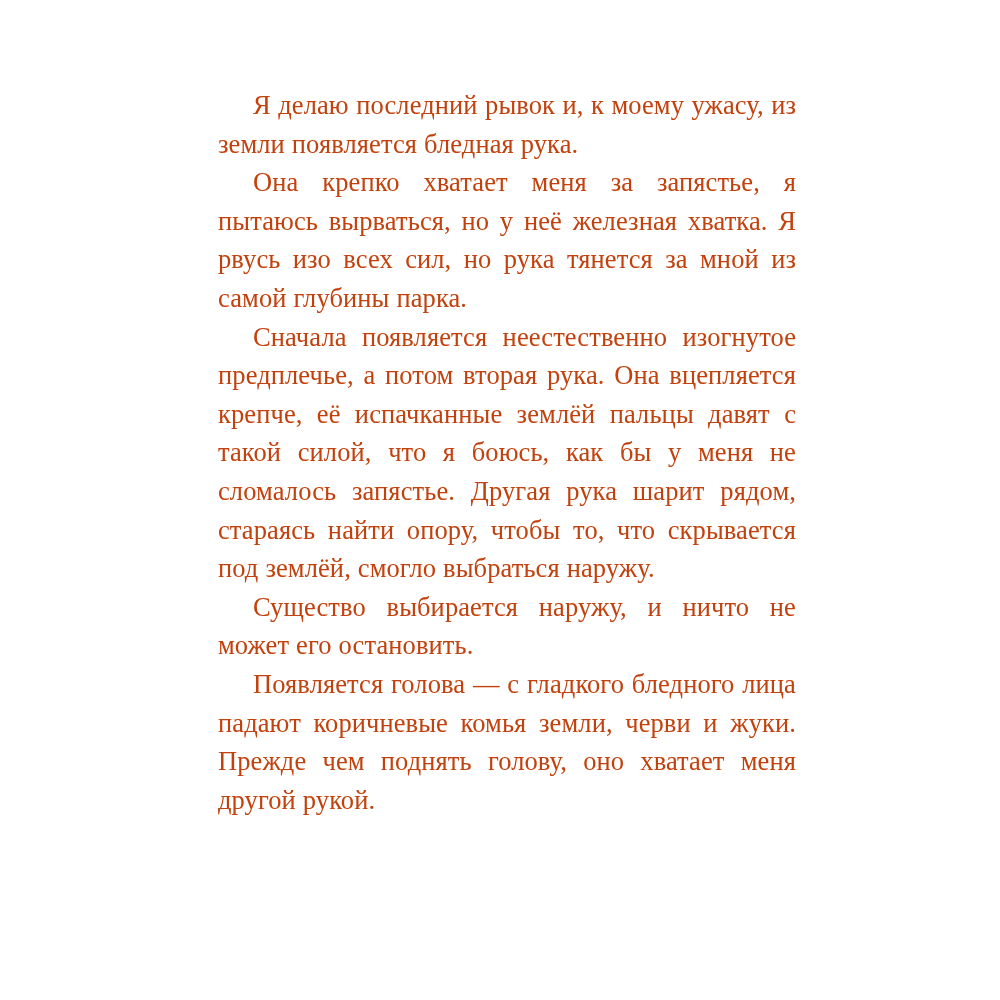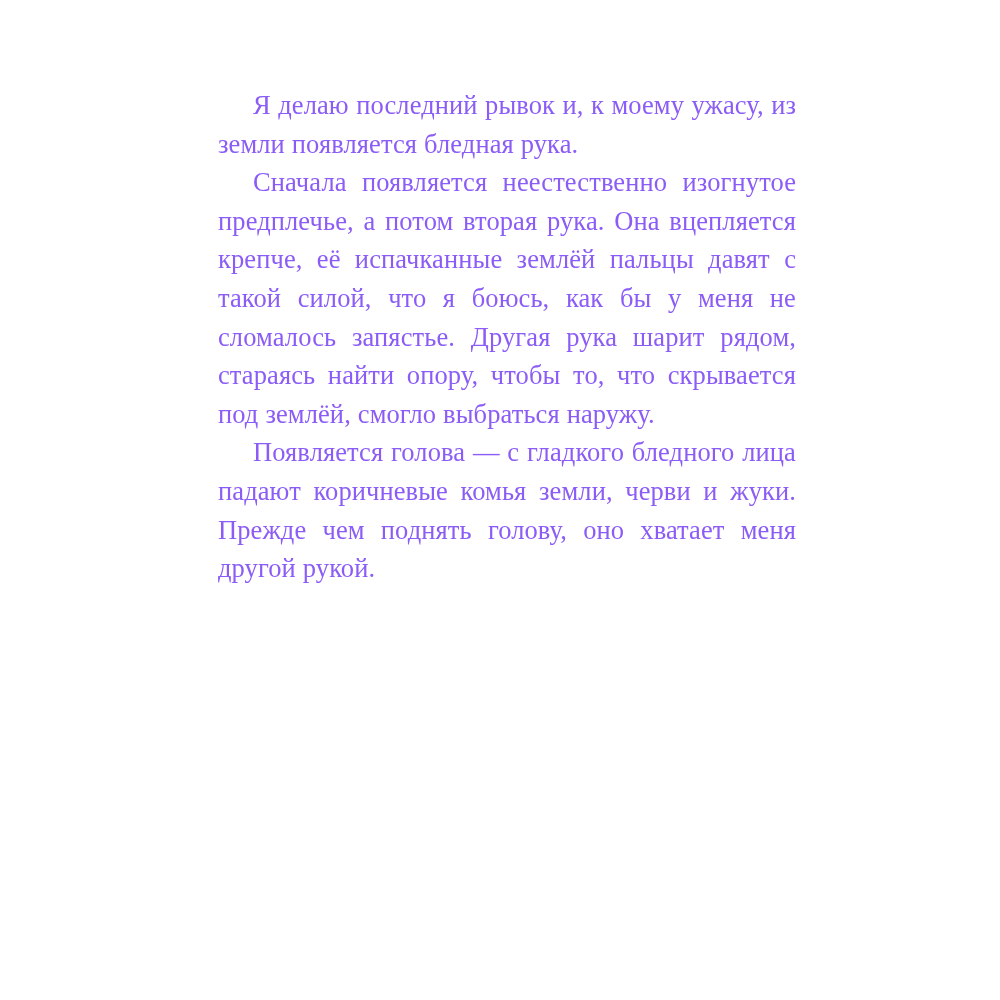--- a/index.html
+++ b/index.html
@@ -20,21 +20,21 @@
     height: 1000px;
     background: #ffffff;
     box-sizing: border-box;
   }
 
   .text-column {
     position: absolute;
     left: 218px;
     top: 86px;
     width: 578px;
-    color: #8b5cf6;
+    color: #c2410c;
     font-size: 26.5px;
     line-height: 38.6px;
     text-align: justify;
     text-justify: inter-word;
     -webkit-hyphens: manual;
     hyphens: manual;
   }
 
   .para {
     margin: 0;
@@ -51,16 +51,18 @@
   .para:last-child {
     margin-bottom: 8px;
   }
 </style>
 </head>
 <body>
 
 <div class="page">
   <div class="text-column">
     <p class="para">Я делаю последний рывок и, к моему ужасу, из земли появляется бледная рука.</p>
+    <p class="para">Она крепко хватает меня за запястье, я пытаюсь вырваться, но у неё железная хватка. Я рвусь изо всех сил, но рука тянется за мной из самой глубины парка.</p>
     <p class="para">Сначала появляется неестественно изогнутое предплечье, а потом вторая рука. Она вцепляется крепче, её испачканные землёй пальцы давят с такой силой, что я боюсь, как бы у меня не сломалось запястье. Другая рука шарит рядом, стараясь найти опору, чтобы то, что скрывается под землёй, смогло выбраться наружу.</p>
+    <p class="para">Существо выбирается наружу, и ничто не может его остановить.</p>
     <p class="para">Появляется голова — с гладкого бледного лица падают коричневые комья земли, черви и жуки. Прежде чем поднять голову, оно хватает меня другой рукой.</p>
   </div>
 </div>
 
 </body></html>

